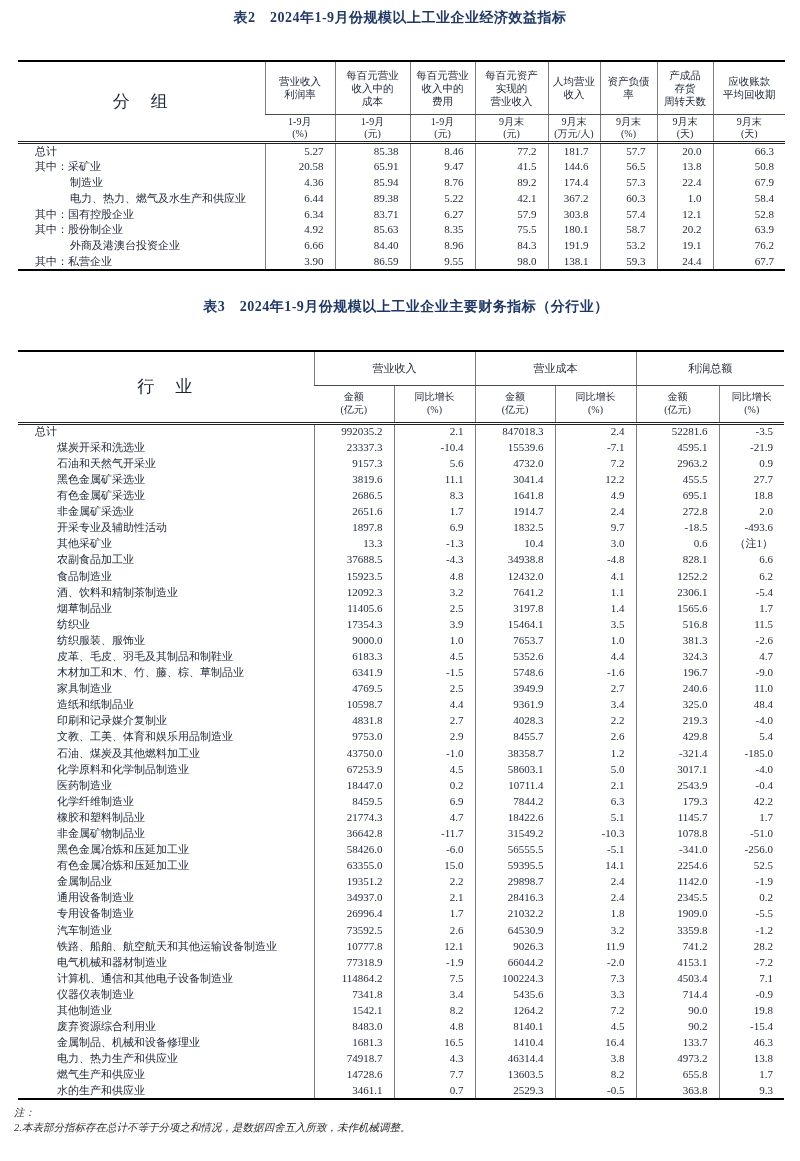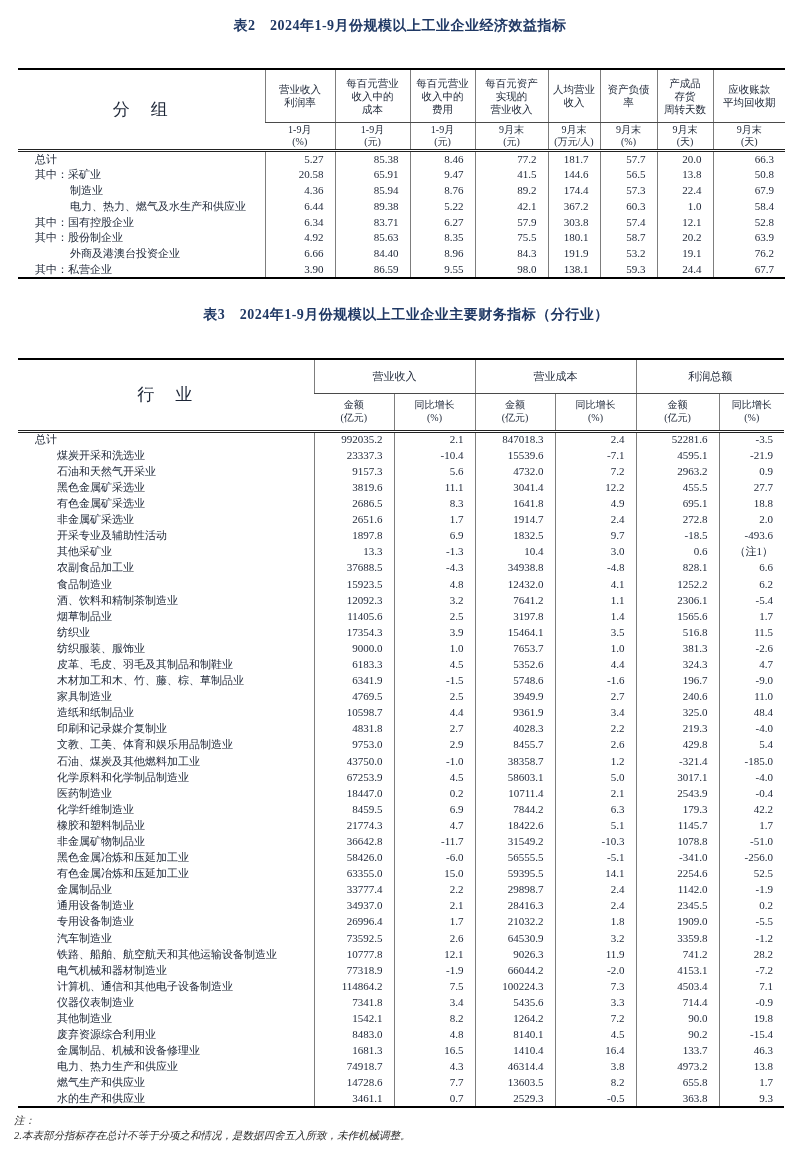--- a/index.html
+++ b/index.html
@@ -11,21 +11,21 @@
     color: #1c2536;
   }
   .tbl-title {
     text-align: center;
     font-weight: bold;
     font-size: 14px;
     line-height: 20px;
     color: #1f3864;
     letter-spacing: 0.5px;
   }
-  #t2-title { margin-top: 16px; }
+  #t2-title { margin-top: 8px; }
   #t3-title { margin-top: 26px; padding-left: 12px; }
 
   table.tbl {
     border-collapse: collapse;
     table-layout: fixed;
     margin-left: 18px;
     border-top: 2.5px solid #000;
     border-bottom: 2.5px solid #000;
     font-size: 11px;
   }
@@ -537,21 +537,21 @@
         <td class="rowlabel indent-1">有色金属冶炼和压延加工业</td>
         <td class="num">63355.0</td>
         <td class="num">15.0</td>
         <td class="num">59395.5</td>
         <td class="num">14.1</td>
         <td class="num">2254.6</td>
         <td class="num">52.5</td>
       </tr>
       <tr>
         <td class="rowlabel indent-1">金属制品业</td>
-        <td class="num">33777.4</td>
+        <td class="num">19351.2</td>
         <td class="num">2.2</td>
         <td class="num">29898.7</td>
         <td class="num">2.4</td>
         <td class="num">1142.0</td>
         <td class="num">-1.9</td>
       </tr>
       <tr>
         <td class="rowlabel indent-1">通用设备制造业</td>
         <td class="num">34937.0</td>
         <td class="num">2.1</td>

